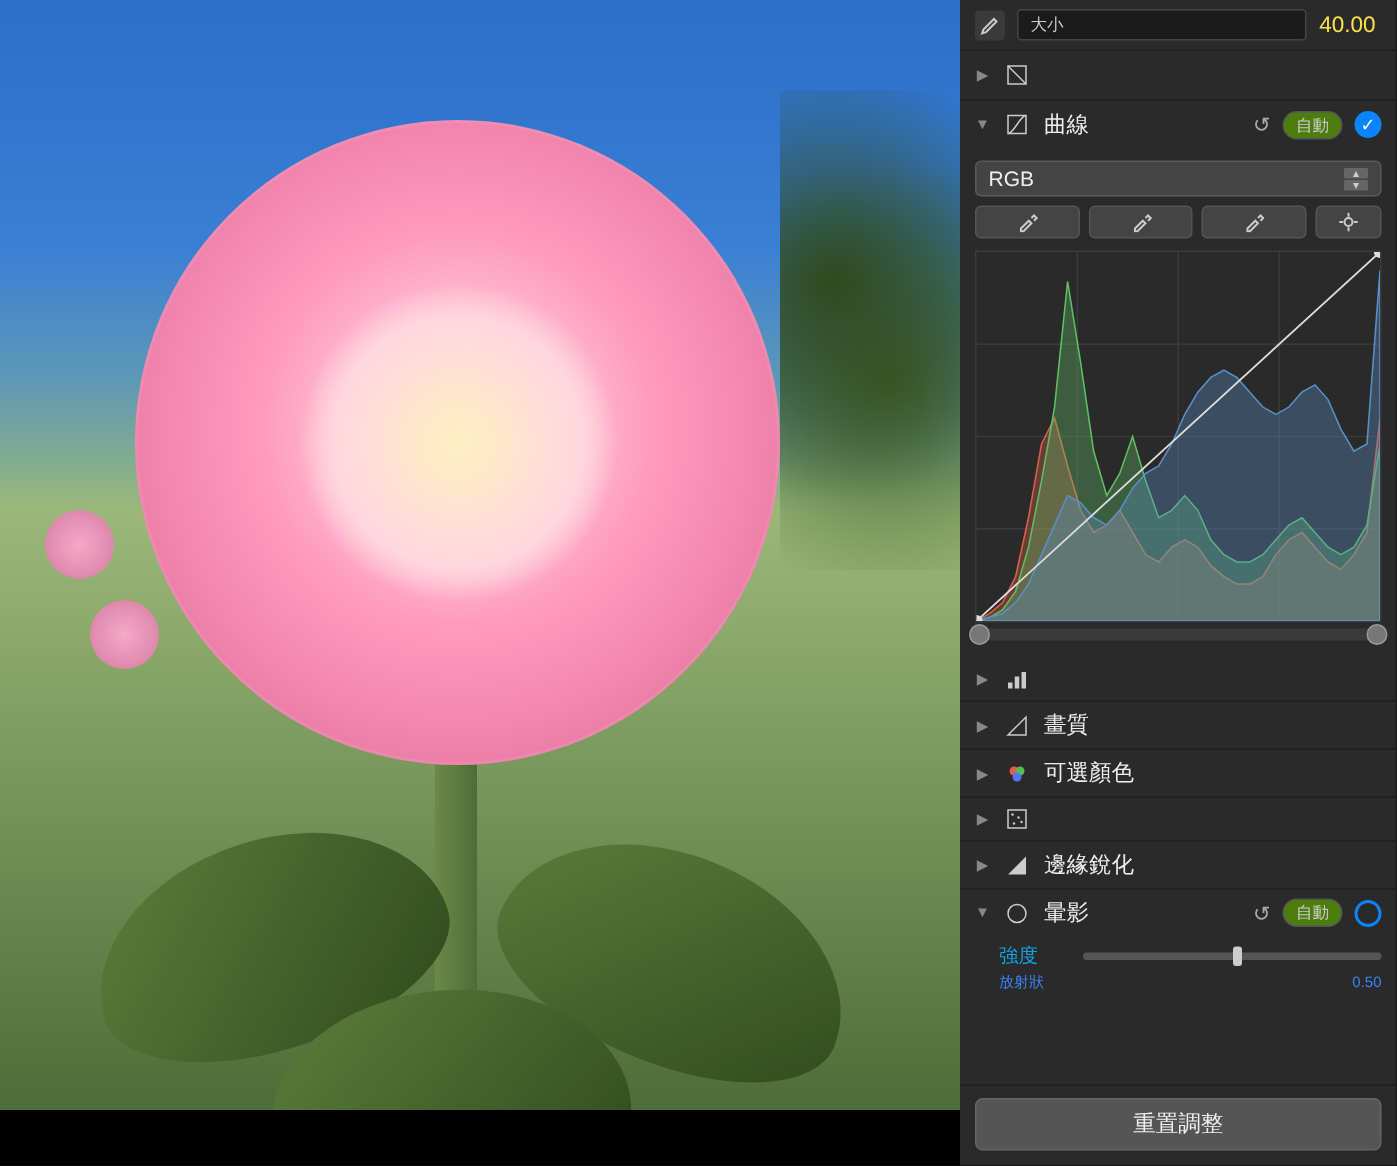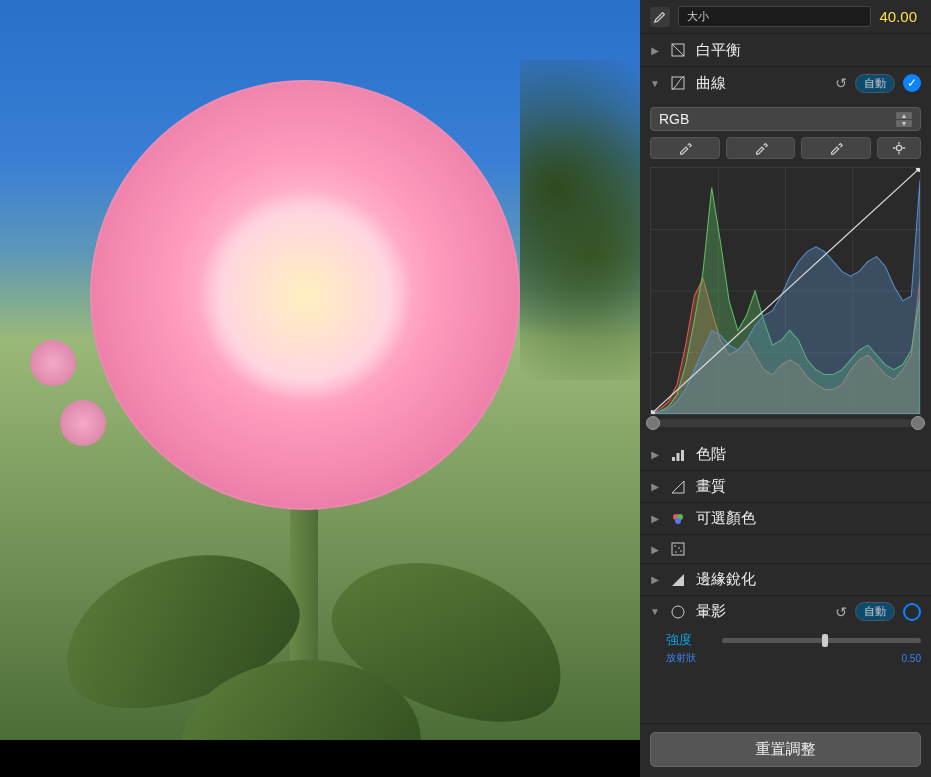--- a/index.html
+++ b/index.html
@@ -71,21 +71,21 @@
     background:#3a3a3a; border-radius:3px; font-size:12px;
   }
   .tool-icon.plain { background:transparent; }
   .label { flex:1; color:#eee; }
   .value { color:#fde047; margin-left:auto; padding-right:4px; }
   .field {
     flex:1; background:#1b1b1b; border:1px solid #444; border-radius:3px;
     padding:2px 8px; color:#ccc; font-size:11px;
   }
   .pill-btn {
-    background:#0c4a6e; border:1px solid #555; border-radius:10px;
+    background:#4d7c0f; border:1px solid #555; border-radius:10px;
     font-size:11px; color:#ccc; padding:1px 8px; cursor:pointer;
   }
   .reset-icon { color:#aaa; font-size:14px; cursor:pointer; }
   .check {
     width:18px; height:18px; border-radius:50%; background:#0a84ff;
     display:flex; align-items:center; justify-content:center; color:#fff; font-size:12px;
   }
   .ring {
     width:18px; height:18px; border-radius:50%; border:2px solid #0a84ff; background:transparent;
   }
@@ -163,21 +163,20 @@
   </div>
 
   <div class="row">
     <span class="disclosure">▶</span>
     <span class="tool-icon plain">
       <svg viewBox="0 0 16 16" width="16" height="16">
           <rect x="2" y="2" width="12" height="12" fill="none" stroke="#ccc"></rect>
           <path d="M2 2l12 12" stroke="#ccc"></path>
         </svg>
     </span>
-    <span class="label">白平衡</span>
   </div>
 
   <div class="row" style="border-bottom:none;">
     <span class="disclosure">▼</span>
     <span class="tool-icon plain">
       <svg viewBox="0 0 16 16" width="16" height="16">
           <rect x="2" y="2" width="12" height="12" fill="none" stroke="#ccc"></rect>
           <path d="M2 14 C6 14 10 2 14 2" fill="none" stroke="#ccc"></path>
         </svg>
     </span>
@@ -242,21 +241,20 @@
 
   <div class="row">
     <span class="disclosure">▶</span>
     <span class="sec-icon">
       <svg viewBox="0 0 16 16" width="16" height="16">
           <rect x="2" y="10" width="3" height="4" fill="#ccc"></rect>
           <rect x="6.5" y="6" width="3" height="8" fill="#ccc"></rect>
           <rect x="11" y="3" width="3" height="11" fill="#ccc"></rect>
         </svg>
     </span>
-    <span class="label">色階</span>
   </div>
 
   <div class="row">
     <span class="disclosure">▶</span>
     <span class="sec-icon">
       <svg viewBox="0 0 16 16" width="16" height="16">
           <path d="M2 14 L14 2 L14 14 Z" fill="none" stroke="#ccc"></path>
         </svg>
     </span>
     <span class="label">畫質</span>

